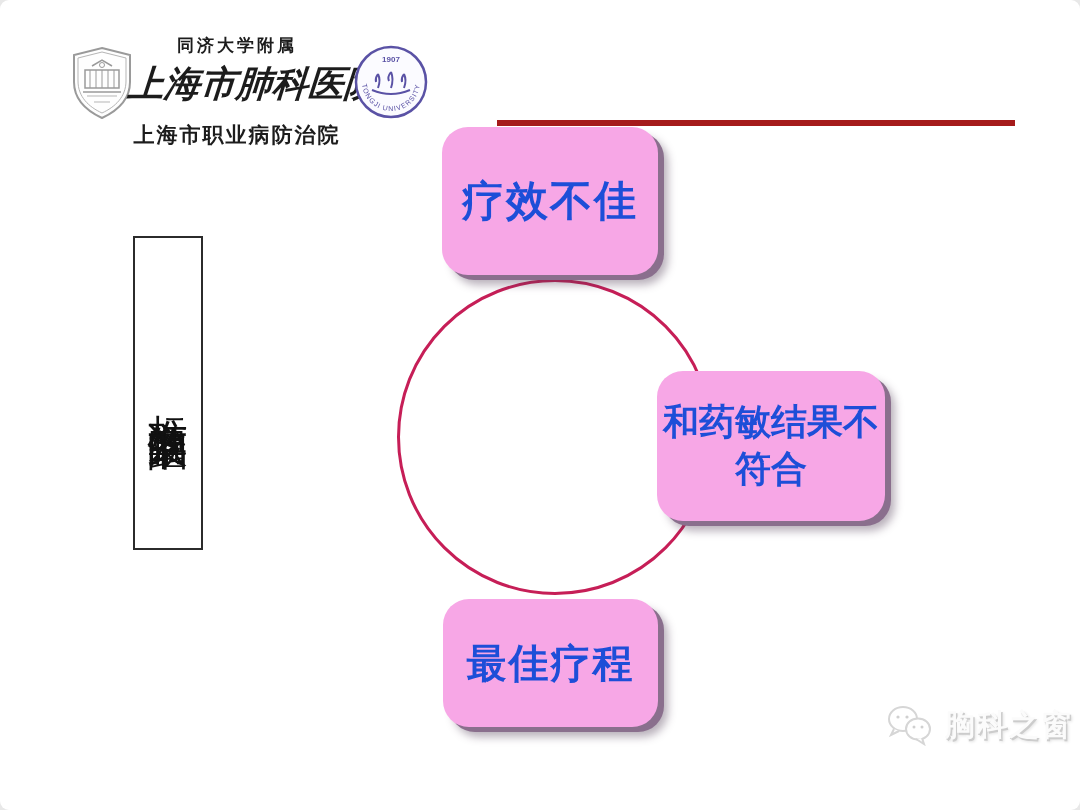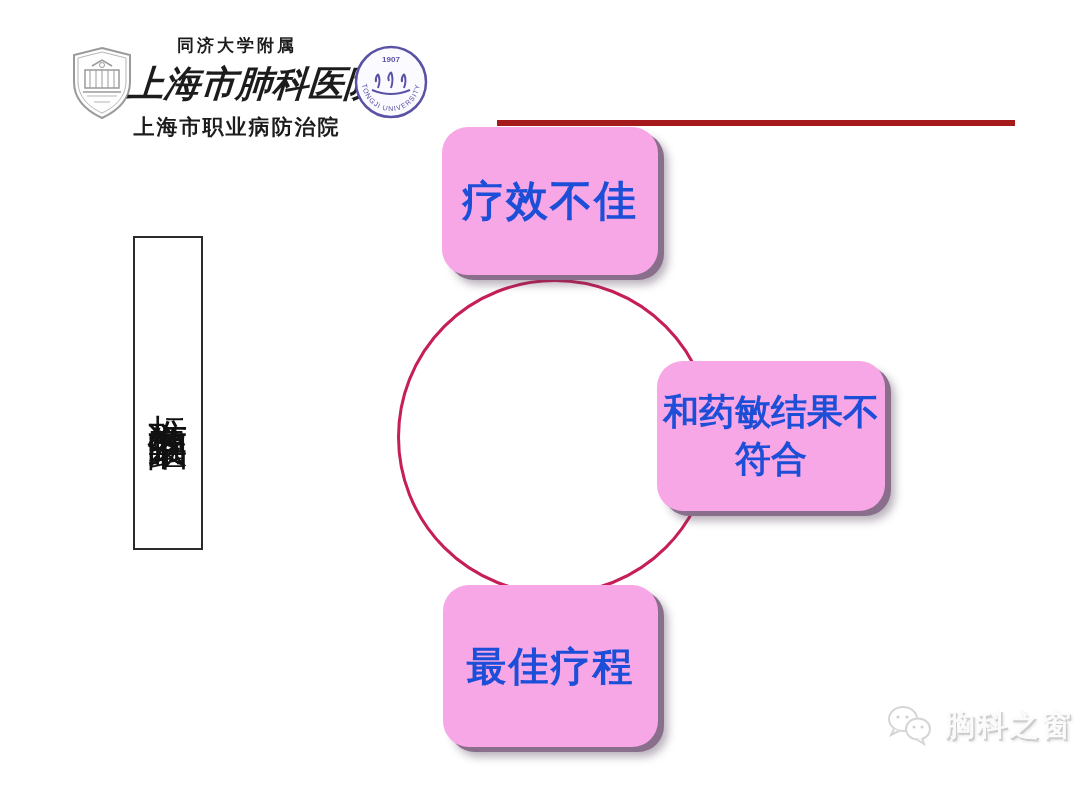--- a/index.html
+++ b/index.html
@@ -6,20 +6,21 @@
   html, body { background: #e8e8e8; }
   body { font-family: "Liberation Sans", "DejaVu Sans", sans-serif; }
 
   .slide {
     position: relative;
     width: 1080px;
     height: 810px;
     background: #ffffff;
     overflow: hidden;
     margin: 0 auto;
+    border-radius: 9px;
   }
 
   
   .header-shield {
     position: absolute;
     left: 70px; top: 46px;
     width: 64px; height: 74px;
   }
   .header-text {
     position: absolute;
@@ -37,21 +38,21 @@
   .hospital-name {
     margin-top: 3px;
     font-size: 36px;
     font-weight: bold;
     font-style: italic;
     white-space: nowrap;
     letter-spacing: 0px;
     transform: skewX(-4deg);
   }
   .hospital-sub {
-    margin-top: 4px;
+    margin-top: 12px;
     font-size: 21px;
     font-weight: bold;
     letter-spacing: 2px;
     white-space: nowrap;
   }
   .header-seal {
     position: absolute;
     left: 352px; top: 44px;
     width: 78px; height: 76px;
   }
@@ -105,22 +106,22 @@
     align-items: center;
     justify-content: center;
     text-align: center;
     font-weight: bold;
     color: #1d4ed8;
     z-index: 3;
     box-shadow: 6px 5px 0 #8a6f8d, 10px 10px 8px rgba(80, 60, 85, 0.40);
   }
   .node-top    { left: 442px; top: 127px; width: 216px; height: 148px; font-size: 42px; letter-spacing: 2px; }
   .node-left   { left: 240px; top: 372px; width: 197px; height: 133px; font-size: 34px; }
-  .node-right  { left: 657px; top: 361px; width: 228px; height: 150px; font-size: 36px; line-height: 1.3; padding: 0 4px; }
-  .node-bottom { left: 443px; top: 585px; width: 215px; height: 162px; font-size: 40px; letter-spacing: 2px; }
+  .node-right  { left: 657px; top: 371px; width: 228px; height: 150px; font-size: 36px; line-height: 1.3; padding: 0 4px; }
+  .node-bottom { left: 443px; top: 599px; width: 215px; height: 128px; font-size: 40px; letter-spacing: 2px; }
 
   
   .watermark {
     position: absolute;
     left: 886px; top: 704px;
     display: flex;
     align-items: center;
     gap: 11px;
     z-index: 4;
   }

